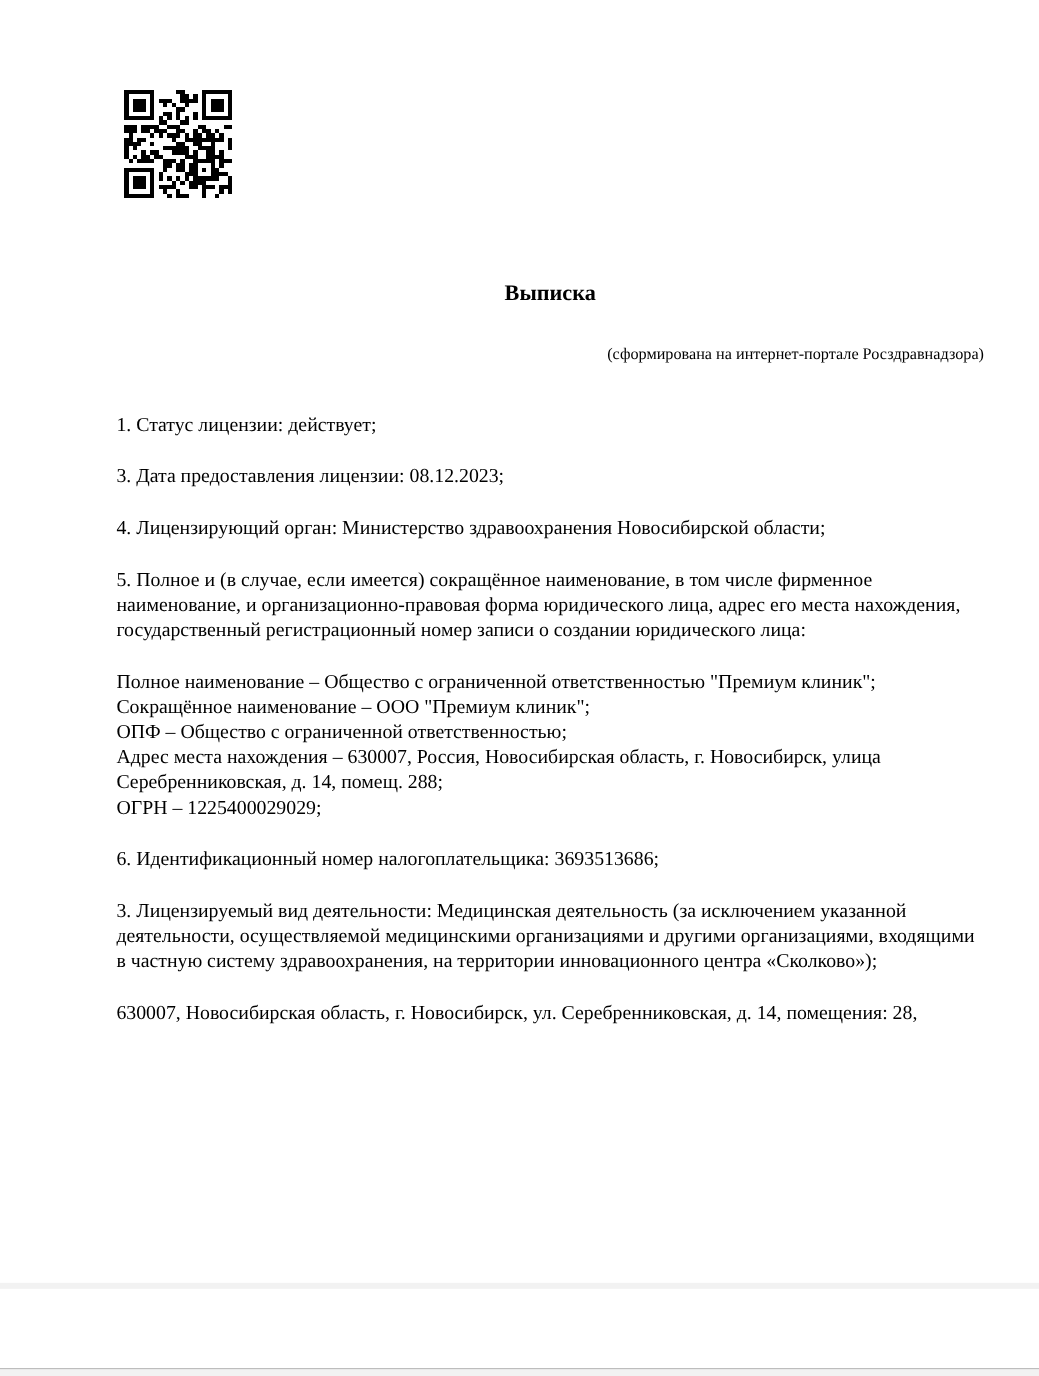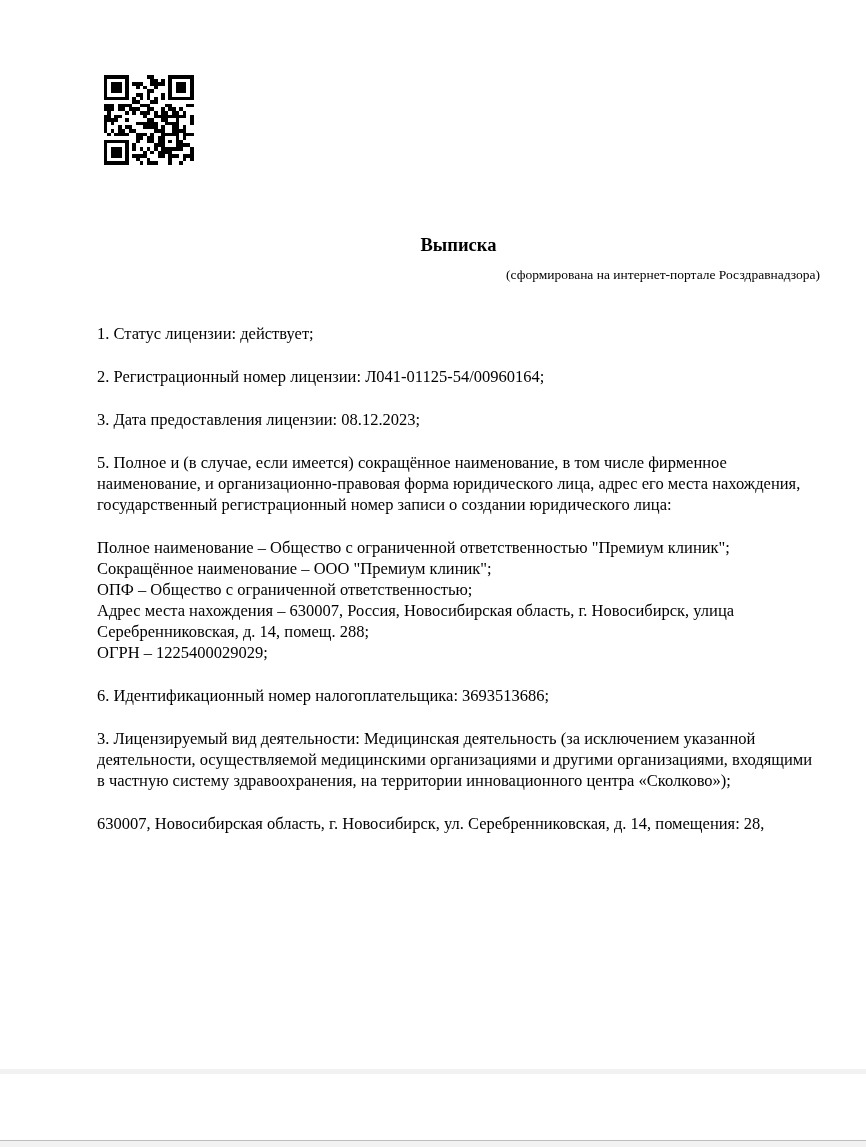--- a/index.html
+++ b/index.html
@@ -28,21 +28,21 @@
   }
   .qr{position:absolute;left:102px;top:75px;width:93px;height:90px;}
   .qr svg{display:block;}
   .content{
     position:absolute;left:97px;top:233px;width:723px;
   }
   .title{
     text-align:center;font-weight:bold;font-size:18.5px;line-height:25px;
   }
   .subtitle{
-    text-align:right;font-size:13.5px;line-height:18px;margin-top:8px;
+    text-align:right;font-size:13.5px;line-height:18px;margin-top:28px;
   }
   .docbody{
     margin-top:39px;font-size:16.5px;line-height:21px;
   }
   .docbody p{margin:0 4px 22px 0;padding:0;}
 </style>
 </head>
 <body>
 
 <div class="viewer">
@@ -370,22 +370,22 @@
 
     <div class="content">
       <div class="title">
         <div>Выписка</div>
       </div>
 
       <div class="subtitle">(сформирована на интернет-портале Росздравнадзора)</div>
 
       <div class="docbody" id="paragraphs">
           <p>1. Статус лицензии: действует;</p>
-          <p>2. Регистрационный номер лицензии: Л041-01125-54/00960164;</p>
           <p>3. Дата предоставления лицензии: 08.12.2023;</p>
+          <p>4. Лицензирующий орган: Министерство здравоохранения Новосибирской области;</p>
           <p>5. Полное и (в случае, если имеется) сокращённое наименование, в том числе фирменное наименование, и организационно-правовая форма юридического лица, адрес его места нахождения, государственный регистрационный номер записи о создании юридического лица:</p>
           <p>Полное наименование – Общество с ограниченной ответственностью "Премиум клиник";<br>Сокращённое наименование – ООО "Премиум клиник";<br>ОПФ – Общество с ограниченной ответственностью;<br>Адрес места нахождения – 630007, Россия, Новосибирская область, г. Новосибирск, улица Серебренниковская, д. 14, помещ. 288;<br>ОГРН – 1225400029029;</p>
           <p>6. Идентификационный номер налогоплательщика: 3693513686;</p>
           <p>3. Лицензируемый вид деятельности: Медицинская деятельность (за исключением указанной деятельности, осуществляемой медицинскими организациями и другими организациями, входящими в частную систему здравоохранения, на территории инновационного центра «Сколково»);</p>
           <p>630007, Новосибирская область, г. Новосибирск, ул. Серебренниковская, д. 14, помещения: 28,</p>
         </div>
     </div>
 
   </div>
   <div class="gutter"></div>

